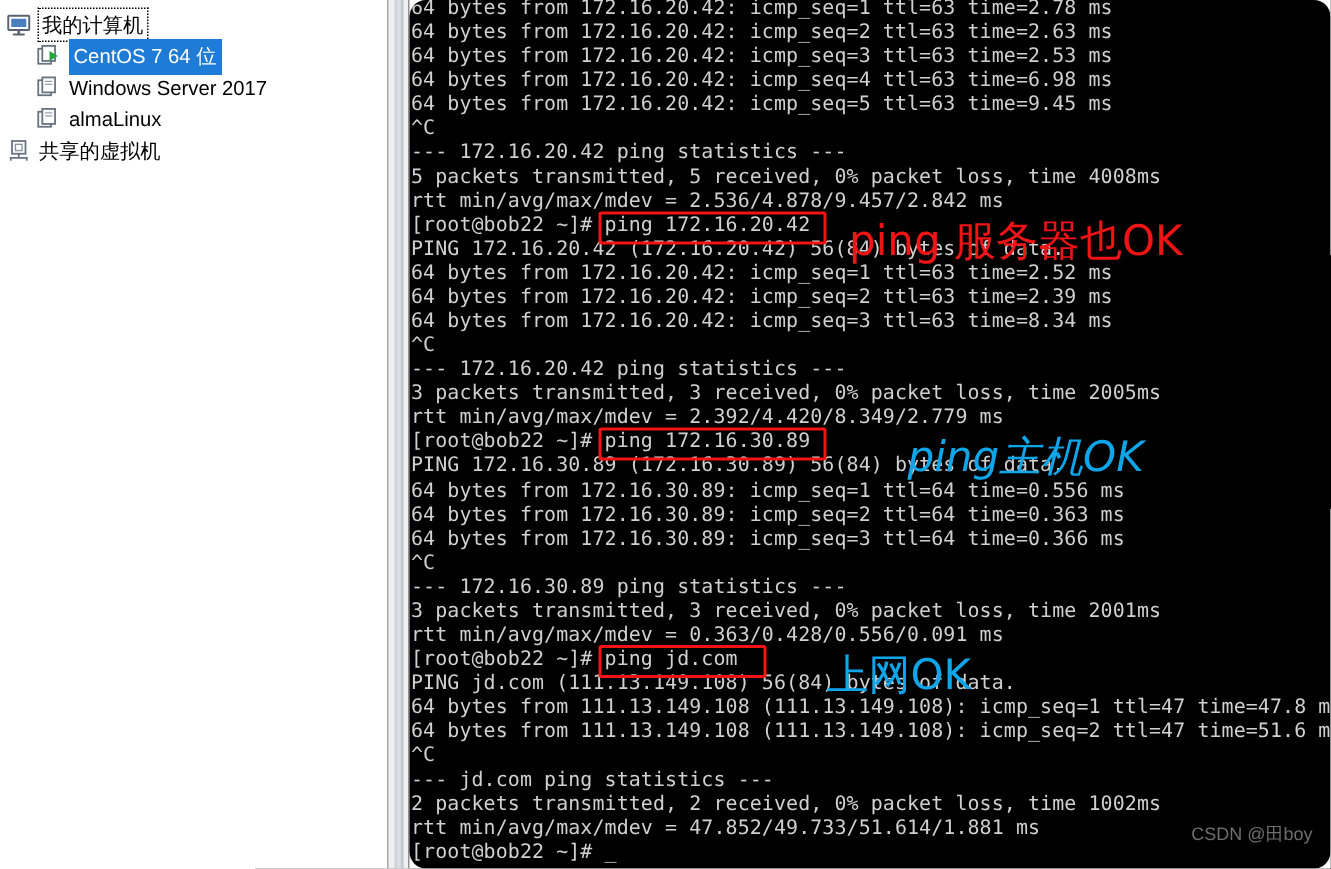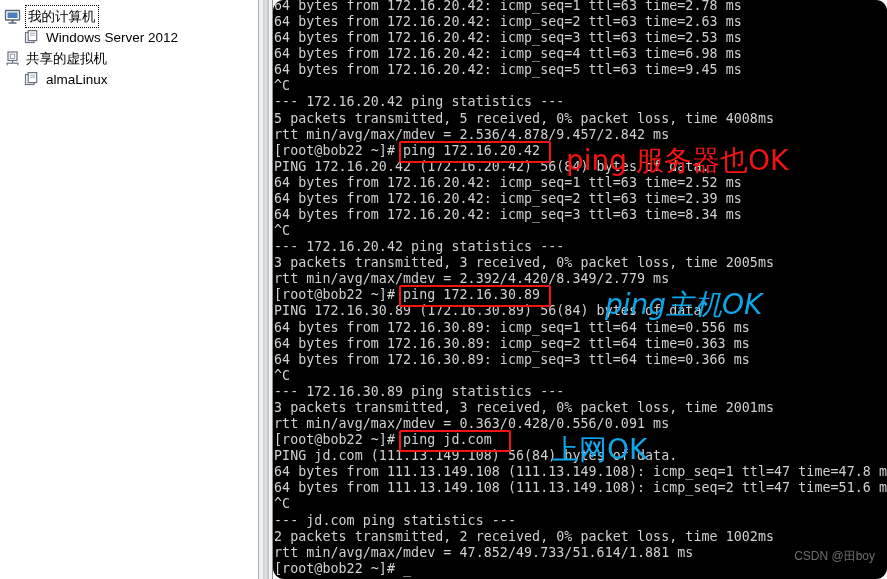--- a/index.html
+++ b/index.html
@@ -139,57 +139,67 @@
         <svg width="17" height="17" viewBox="0 0 17 17">
           <rect x="1.5" y="2.5" width="14" height="9.5" rx="0.5" fill="#ffffff" stroke="#5a6370" stroke-width="1.3"></rect>
           <rect x="3.5" y="4.5" width="10" height="5.5" fill="#4a7fbd"></rect>
           <rect x="7.6" y="12" width="1.8" height="2.6" fill="#5a6370"></rect>
           <rect x="4.5" y="14.3" width="8" height="1.4" rx="0.5" fill="#5a6370"></rect>
         </svg>
       </span>
       <span class="tree-label focus-outline">我的计算机</span>
     </div>
 
+    <div class="tree-row indent">
+      <span class="icn">
+        <svg width="17" height="17" viewBox="0 0 17 17">
+          <rect x="1.5" y="3.5" width="8.5" height="10" fill="#ffffff" stroke="#6a7280" stroke-width="1.2"></rect>
+          <rect x="4.2" y="1.6" width="8.5" height="10" fill="#ffffff" stroke="#6a7280" stroke-width="1.2"></rect>
+          <path d="M9 5 L14.5 8.3 L9 11.6 Z" fill="#23a63a"></path>
+        </svg>
+      </span>
+      <span class="tree-label selected">CentOS 7 64 位</span>
+    </div>
 
     <div class="tree-row indent">
       <span class="icn">
         <svg width="17" height="17" viewBox="0 0 17 17">
           <rect x="1.5" y="3.5" width="8.5" height="10" fill="#ffffff" stroke="#6a7280" stroke-width="1.2"></rect>
           <rect x="4.2" y="1.6" width="8.5" height="10" fill="#ffffff" stroke="#6a7280" stroke-width="1.2"></rect>
           <line x1="6" y1="4.2" x2="11" y2="4.2" stroke="#9aa2ae" stroke-width="0.9"></line>
           <line x1="6" y1="6.2" x2="11" y2="6.2" stroke="#9aa2ae" stroke-width="0.9"></line>
         </svg>
       </span>
-      <span class="tree-label">Windows Server 2012</span>
+      <span class="tree-label">Windows Server 2017</span>
+    </div>
+
+    <div class="tree-row indent">
+      <span class="icn">
+        <svg width="17" height="17" viewBox="0 0 17 17">
+          <rect x="1.5" y="3.5" width="8.5" height="10" fill="#ffffff" stroke="#6a7280" stroke-width="1.2"></rect>
+          <rect x="4.2" y="1.6" width="8.5" height="10" fill="#ffffff" stroke="#6a7280" stroke-width="1.2"></rect>
+          <line x1="6" y1="4.2" x2="11" y2="4.2" stroke="#9aa2ae" stroke-width="0.9"></line>
+          <line x1="6" y1="6.2" x2="11" y2="6.2" stroke="#9aa2ae" stroke-width="0.9"></line>
+        </svg>
+      </span>
+      <span class="tree-label">almaLinux</span>
     </div>
 
     <div class="tree-row">
       <span class="icn">
         <svg width="17" height="17" viewBox="0 0 17 17">
           <rect x="4" y="2" width="9" height="8.5" fill="#ffffff" stroke="#6a7280" stroke-width="1.2"></rect>
           <rect x="6.3" y="4.2" width="4.4" height="4.2" fill="#ffffff" stroke="#8a919c" stroke-width="0.9"></rect>
           <line x1="8.5" y1="10.5" x2="8.5" y2="13" stroke="#6a7280" stroke-width="1.2"></line>
           <line x1="2.5" y1="13.2" x2="14.5" y2="13.2" stroke="#6a7280" stroke-width="1.2"></line>
           <line x1="3.2" y1="13.2" x2="3.2" y2="15.2" stroke="#6a7280" stroke-width="1.1"></line>
           <line x1="13.8" y1="13.2" x2="13.8" y2="15.2" stroke="#6a7280" stroke-width="1.1"></line>
         </svg>
       </span>
       <span class="tree-label">共享的虚拟机</span>
-    </div>
-
-    <div class="tree-row indent">
-      <span class="icn">
-        <svg width="17" height="17" viewBox="0 0 17 17">
-          <rect x="1.5" y="3.5" width="8.5" height="10" fill="#ffffff" stroke="#6a7280" stroke-width="1.2"></rect>
-          <rect x="4.2" y="1.6" width="8.5" height="10" fill="#ffffff" stroke="#6a7280" stroke-width="1.2"></rect>
-          <line x1="6" y1="4.2" x2="11" y2="4.2" stroke="#9aa2ae" stroke-width="0.9"></line>
-          <line x1="6" y1="6.2" x2="11" y2="6.2" stroke="#9aa2ae" stroke-width="0.9"></line>
-        </svg>
-      </span>
-      <span class="tree-label">almaLinux</span>
     </div>
 
   </div>
 
   <div id="border-strip">
     <div class="edge-l"></div>
     <div class="edge-inner"></div>
     <div class="edge-r"></div>
   </div>
 

